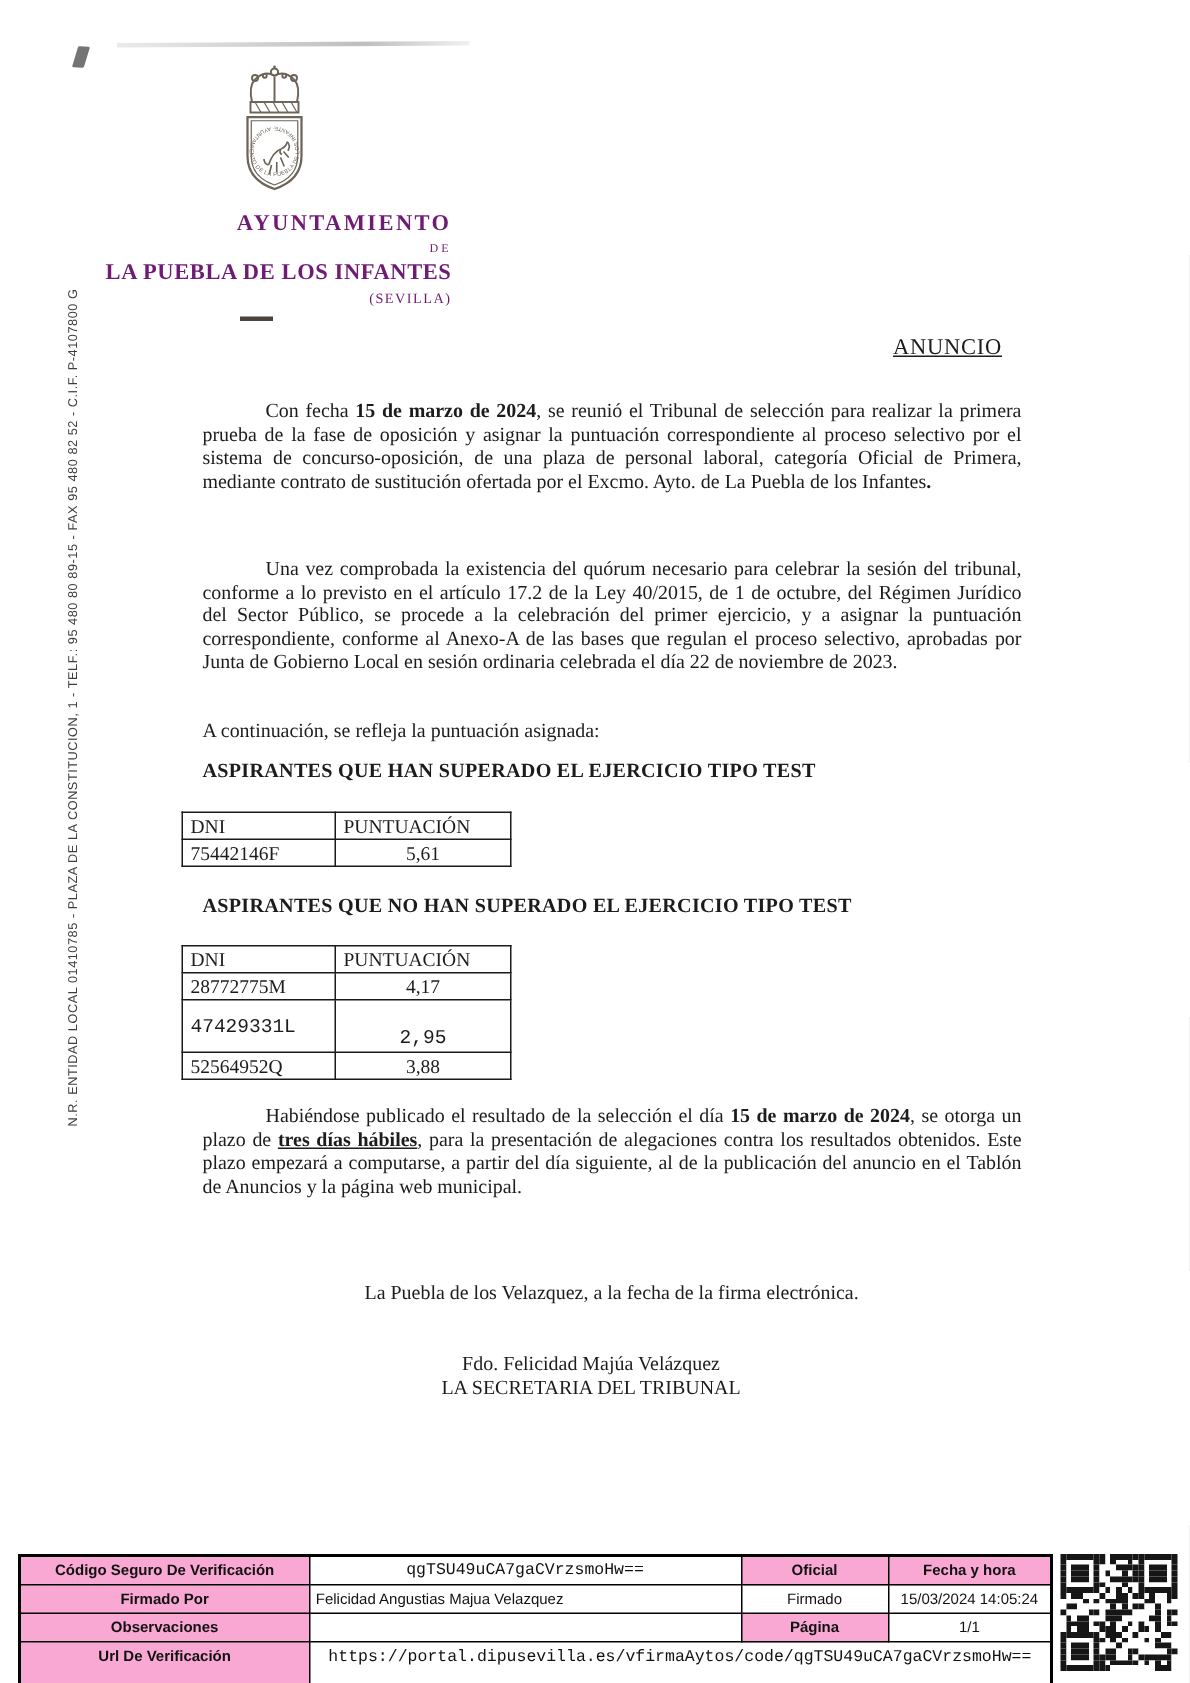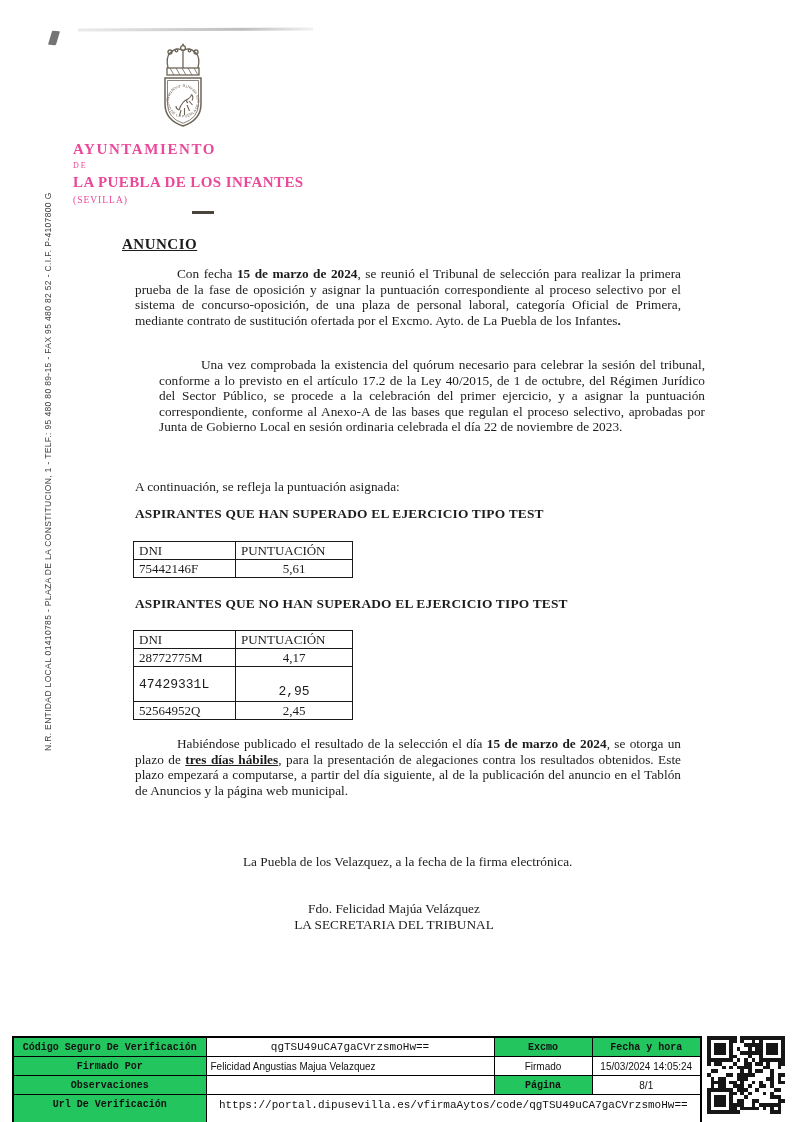--- a/index.html
+++ b/index.html
@@ -9,61 +9,61 @@
     font-family:"Liberation Serif", serif;
   }
   
   .smudge{position:absolute;left:78px;top:28px;width:235px;height:3px;
     background:linear-gradient(90deg,rgba(120,120,120,.15),rgba(110,110,110,.45) 70%,rgba(120,120,120,.1));
     transform:rotate(-.3deg);}
   .mark{position:absolute;left:50px;top:31px;width:8px;height:14px;background:#5c5c5c;
     transform:skewX(-14deg) rotate(3deg);border-radius:1px;opacity:.85;}
   
   .crest-svg{position:absolute;left:142px;top:42px;width:82px;height:95px;}
-  .org{position:absolute;left:73px;top:141px;width:260px;text-align:left;color:#ec4899;}
+  .org{position:absolute;left:41px;top:141px;width:260px;text-align:right;color:#701a75;}
   .org-1{font-size:15px;font-weight:600;letter-spacing:1.6px;}
   .org-2{font-size:8px;letter-spacing:2px;margin-top:3px;}
   .org-3{font-size:15px;font-weight:600;letter-spacing:.4px;margin-top:4px;white-space:nowrap;}
   .org-4{font-size:9.5px;letter-spacing:1px;margin-top:4px;}
   .org-dash{width:22px;height:2.5px;background:#4a443c;margin:6px auto 0 auto;}
   
   .side-text{position:absolute;left:-184px;top:508px;width:470px;height:16px;
     transform:rotate(-90deg);font-family:"Liberation Sans",sans-serif;
     font-size:8.5px;color:#3d3d3d;letter-spacing:.35px;text-align:center;white-space:nowrap;}
   
   .blk{position:absolute;left:135px;width:546px;font-size:13.3px;line-height:15.6px;}
   .jst{text-align:justify;text-indent:42px;}
-  .title{top:237px;text-align:left;font-weight:bold;font-size:15px;letter-spacing:.5px;transform:translateX(-13px);}
+  .title{top:225px;text-align:right;font-weight:normal;font-size:15px;letter-spacing:.5px;transform:translateX(-13px);}
   .title span{text-decoration:underline;}
   .p1{top:266px;}
-  .p2{top:357px;margin-left:24px;}
+  .p2{top:371px;}
   .p3{top:479px;}
   .h-asp{font-weight:bold;font-size:13.4px;letter-spacing:.2px;}
   .h1a{top:506px;}
   .h2a{top:596px;}
   .p4{top:736px;}
   .p5{top:819px;padding-left:45px;}
   .p6{top:854px;padding-left:108px;}
   .sig{top:901px;text-align:center;transform:translateX(-14px);}
   b.u{text-decoration:underline;}
   
-  .score{position:absolute;left:133px;border-collapse:collapse;font-size:13px;}
+  .score{position:absolute;left:121px;border-collapse:collapse;font-size:13px;}
   .score td{border:1px solid #1a1a1a;padding:0 5px;height:17px;vertical-align:middle;}
   .score .c1{width:91px;text-align:left;}
   .score .c2{width:106px;text-align:center;}
   .t1{top:541px;}
   .t2{top:630px;}
   .tall td{height:32px;font-family:Liberation Mono, monospace;}
   .tall .c2{vertical-align:bottom;padding-bottom:2px;}
   
   .verify{position:absolute;left:12px;top:1036px;border-collapse:collapse;
     font-family:"Liberation Sans",sans-serif;font-size:10px;color:#111;
     border:2px solid #000;}
   .verify td{border:1px solid #000;height:18px;padding:0 4px;vertical-align:middle;}
-  .verify .lbl{background:#22c55e;font-weight:bold;text-align:center;font-family:Liberation Mono, monospace;}
+  .verify .lbl{background:#f9a8d4;font-weight:bold;text-align:center;}
   .verify .mono{font-family:"Liberation Mono","DejaVu Sans Mono",monospace;font-size:11px;text-align:center;}
   .verify .ctr{text-align:center;}
   .verify .urlrow td{height:32px;vertical-align:top;padding-top:4px;}
   
   .qr{position:absolute;left:707px;top:1036px;width:78px;height:78px;background:#fff;
     display:grid;grid-template-columns:repeat(21,1fr);grid-template-rows:repeat(21,1fr);}
   .qr div{background:#fff;}
   .qr div.on{background:#161616;}
 </style>
 </head>
@@ -155,21 +155,21 @@
       <tr>
         <td class="c1">28772775M</td>
         <td class="c2">4,17</td>
       </tr>
       <tr class="tall">
         <td class="c1">47429331L</td>
         <td class="c2">2,95</td>
       </tr>
       <tr>
         <td class="c1">52564952Q</td>
-        <td class="c2">2,45</td>
+        <td class="c2">3,88</td>
       </tr>
     </tbody>
   </table>
 
   <div class="blk jst p4"><span>Habiéndose publicado el resultado de la selección el día </span><b>15 de marzo de 2024</b><span>, se otorga un plazo de </span><b class="u">tres días hábiles</b><span>, para la presentación de alegaciones contra los resultados obtenidos. Este plazo empezará a computarse, a partir del día siguiente, al de la publicación del anuncio en el Tablón de Anuncios y la página web municipal.</span></div>
 
   <div class="blk p6">La Puebla de los Velazquez, a la fecha de la firma electrónica.</div>
 
   <div class="blk sig">
     <div>Fdo. Felicidad Majúa Velázquez</div>
@@ -180,34 +180,34 @@
     <colgroup>
         <col style="width:193px">
         <col style="width:288px">
         <col style="width:98px">
         <col style="width:109px">
       </colgroup>
     <tbody>
       <tr>
         <td class="lbl">Código Seguro De Verificación</td>
         <td class="mono">qgTSU49uCA7gaCVrzsmoHw==</td>
-        <td class="lbl">Excmo</td>
+        <td class="lbl">Oficial</td>
         <td class="lbl">Fecha y hora</td>
       </tr>
       <tr>
         <td class="lbl">Firmado Por</td>
         <td>Felicidad Angustias Majua Velazquez</td>
         <td class="ctr">Firmado</td>
         <td class="ctr">15/03/2024 14:05:24</td>
       </tr>
       <tr>
         <td class="lbl">Observaciones</td>
         <td></td>
         <td class="lbl">Página</td>
-        <td class="ctr">8/1</td>
+        <td class="ctr">1/1</td>
       </tr>
       <tr class="urlrow">
         <td class="lbl">Url De Verificación</td>
         <td class="mono" colspan="3">https://portal.dipusevilla.es/vfirmaAytos/code/qgTSU49uCA7gaCVrzsmoHw==</td>
       </tr>
     </tbody>
   </table>
 
   <div class="qr" id="qr">
       <div class="on"></div>

